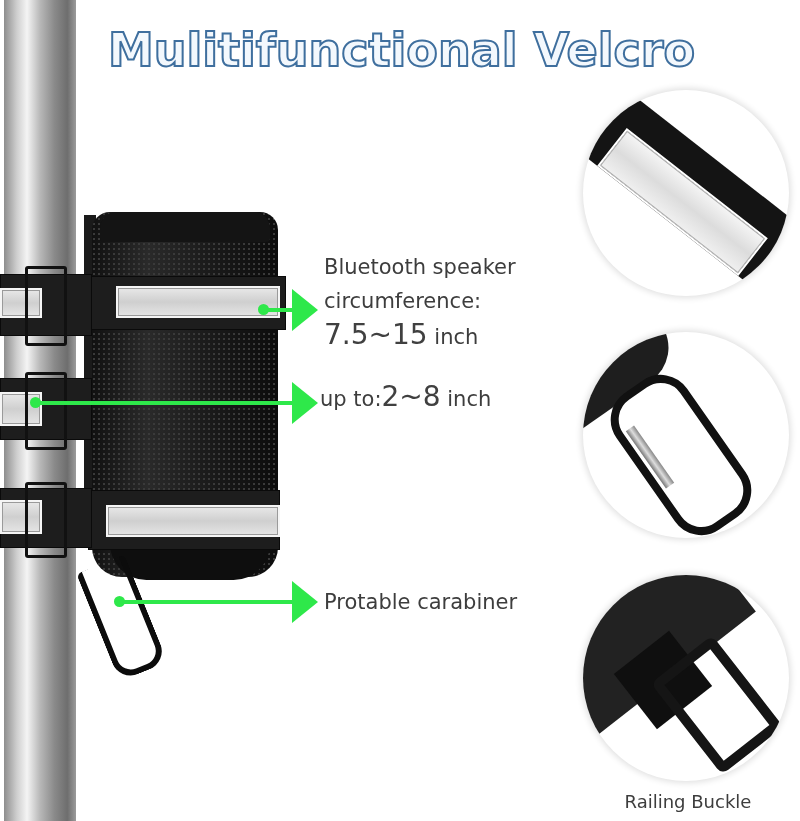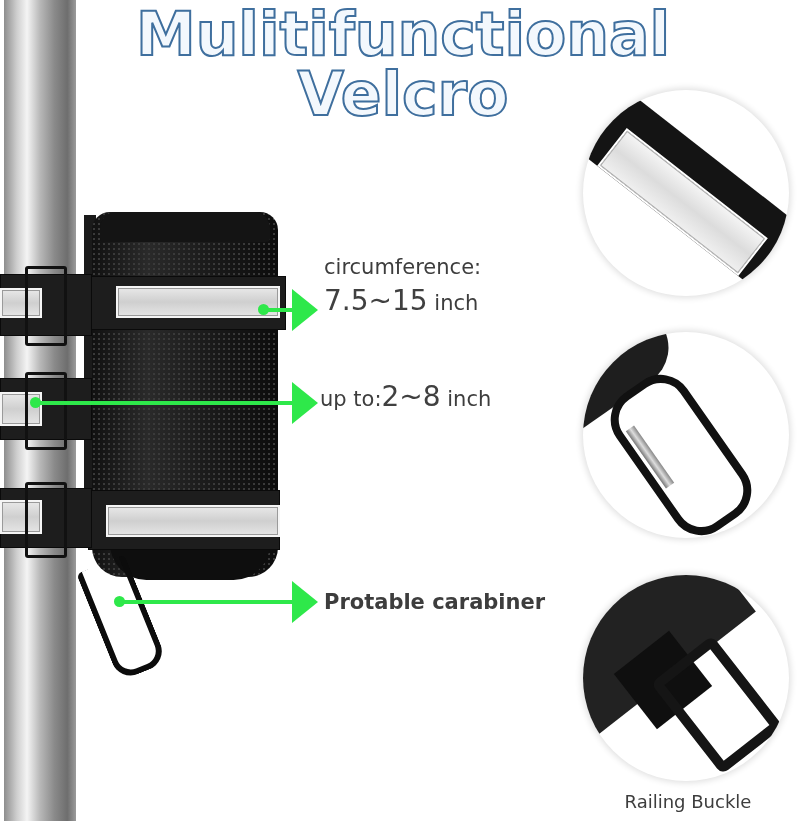--- a/index.html
+++ b/index.html
@@ -1,19 +1,19 @@
 <!DOCTYPE html>
 <html><head>
 <meta charset="utf-8">
 <style>
   html, body { margin:0; padding:0; background:#ffffff; }
   body { width:800px; height:821px; position:relative; overflow:hidden; font-family:"DejaVu Sans", sans-serif; }
   .title {
-    position:absolute; left:108px; top:4px; width:590px; text-align:center;
-    font-family:"DejaVu Sans", sans-serif; font-weight:bold; font-size:60px; letter-spacing:0px;
+    position:absolute; left:108px; top:20px; width:590px; text-align:left;
+    font-family:"DejaVu Sans", sans-serif; font-weight:bold; font-size:46px; letter-spacing:0px;
     color:#f3f8fd; -webkit-text-stroke:2px #3f6f9e; line-height:60px;
   }
   
   .pole {
     position:absolute; left:4px; top:0; width:72px; height:821px;
     background:linear-gradient(90deg,#8d8d8d 0%,#cfcfcf 18%,#f4f4f4 32%,#b8b8b8 50%,#8a8a8a 70%,#6e6e6e 88%,#9b9b9b 100%);
   }
   
   .speaker {
     position:absolute; left:92px; top:212px; width:186px; height:365px; border-radius:18px 18px 30px 30px;
@@ -83,39 +83,40 @@
   <div class="strap" style="left:0;top:488px;width:90px;height:58px;"></div>
   <div class="reflect" style="left:0;top:500px;width:38px;height:30px;"></div>
   <div class="buckle" style="left:25px;top:482px;width:36px;height:70px;"></div>
 </div>
 
 <div>
   <div class="callout-dot" style="left:258px;top:304px;"></div>
   <div class="callout-line" style="left:264px;top:308px;width:30px;"></div>
   <div class="callout-arrow" style="left:292px;top:289px;"></div>
   <div class="label" style="left:324px;top:250px;">
+    <div>Bluetooth speaker</div>
     <div>circumference:</div>
     <div><span class="green">7.5~15</span><span> inch</span></div>
   </div>
 </div>
 
 <div>
   <div class="callout-dot" style="left:30px;top:397px;"></div>
   <div class="callout-line" style="left:36px;top:401px;width:258px;"></div>
   <div class="callout-arrow" style="left:292px;top:382px;"></div>
   <div class="label" style="left:320px;top:380px;">
     <div><span>up to:</span><span class="green">2~8</span><span> inch</span></div>
   </div>
 </div>
 
 <div>
   <div class="callout-dot" style="left:114px;top:596px;"></div>
   <div class="callout-line" style="left:120px;top:600px;width:174px;"></div>
   <div class="callout-arrow" style="left:292px;top:581px;"></div>
-  <div class="label" style="left:324px;top:585px;font-weight:bold;">
+  <div class="label" style="left:324px;top:585px;">
     <div>Protable carabiner</div>
   </div>
 </div>
 
 <div class="feature" style="top:90px;">
   <div class="circle">
     <div class="leather-band"></div>
     <div class="leather-reflect"></div>
   </div>
 </div>

